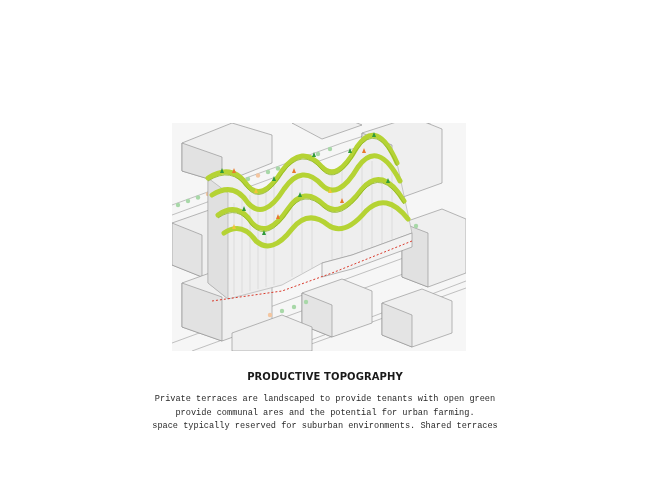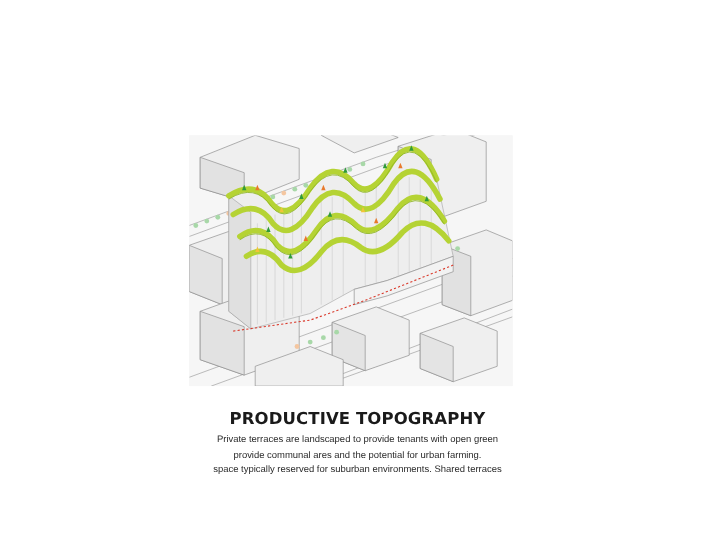--- a/index.html
+++ b/index.html
@@ -1,20 +1,20 @@
 <!DOCTYPE html>
 <html><head>
 <meta charset="utf-8">
 <style>
   html, body { margin:0; padding:0; background:#ffffff; }
   body { width:650px; height:487px; position:relative; overflow:hidden; font-family:"DejaVu Sans", sans-serif; }
   .figure { position:absolute; left:172px; top:123px; width:294px; height:228px; overflow:hidden; background:#f4f4f4; }
   .figure svg { display:block; }
-  .title { position:absolute; left:0; width:650px; top:371px; text-align:center; font-family:"DejaVu Sans", sans-serif; font-weight:bold; font-size:15px; color:#1a1a1a; letter-spacing:0.1px; }
-  .caption { position:absolute; left:150px; width:350px; top:393px; text-align:center; font-family:Liberation Sans, sans-serif; font-size:8.6px; line-height:13.5px; color:#2a2a2a; }
+  .title { position:absolute; left:0; width:650px; top:371px; text-align:center; font-family:"DejaVu Sans", sans-serif; font-weight:bold; font-size:10px; color:#1a1a1a; letter-spacing:0.1px; }
+  .caption { position:absolute; left:150px; width:350px; top:393px; text-align:center; font-family:Liberation Mono, monospace; font-size:8.6px; line-height:13.5px; color:#2a2a2a; }
 </style>
 </head>
 <body>
 
 <div class="figure">
   <svg width="294" height="228" viewBox="0 0 294 228" xmlns="http://www.w3.org/2000/svg">
     <rect width="294" height="228" fill="#f6f6f6"></rect>
 
     <g stroke="#9a9a9a" stroke-width="0.6" fill="none">
       <path d="M0 82 L170 20 L294 -20"></path>

